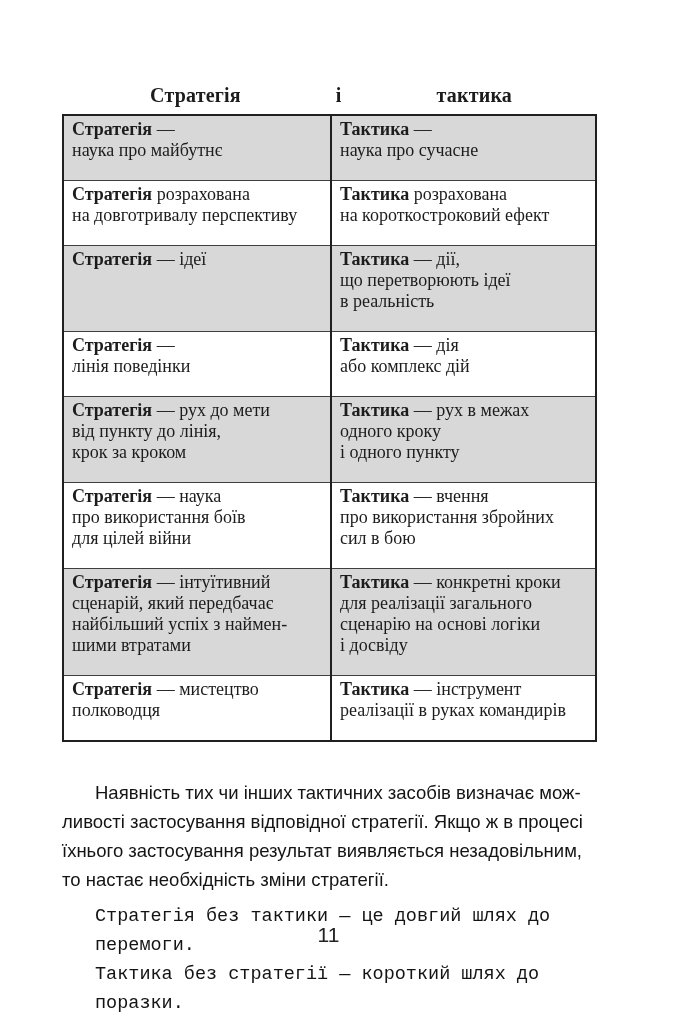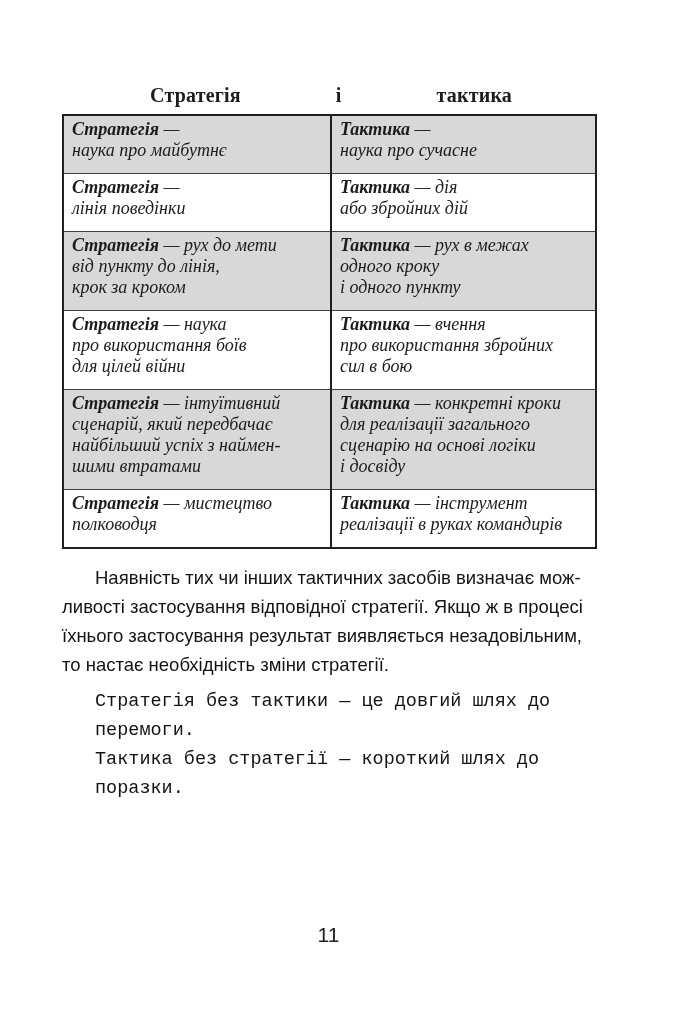--- a/index.html
+++ b/index.html
@@ -30,31 +30,30 @@
     width:533px;
     table-layout:fixed;
     border-collapse:collapse;
     border:2px solid var(--border,#1f1f1f);
     font-family:"Liberation Serif","DejaVu Serif",serif;
     font-size:18px;
     line-height:21px;
   }
   .compare td {
     vertical-align:top;
-    padding:3px 8px 12px 8px;
+    padding:3px 8px 19px 8px;
     white-space:pre-line;
     border-top:1px solid #3f3f3f;
-    font-style:italic;
   }
   .compare td.cell-right { border-left:2px solid var(--border,#1f1f1f); }
   .compare tr:first-child td { border-top:none; }
   .compare tr:nth-child(odd) td { background:var(--shaded,#d8d8d8); }
   .compare b { font-weight:bold; }
   .para-1 {
-    margin-top:14px;
+    margin-top:36px;
     font-family:"Liberation Sans","DejaVu Sans",sans-serif;
     font-size:18.5px;
     line-height:29px;
     white-space:pre-line;
     text-indent:33px;
     color:#141414;
   }
   .para-2 {
     margin-top:8px;
     margin-left:33px;
@@ -92,24 +91,36 @@
           <col style="width:265px">
         </colgroup>
       <tbody>
         <tr>
           <td class="cell-left"><b>Стратегія</b><span> —
 наука про майбутнє</span></td>
           <td class="cell-right"><b>Тактика</b><span> —
 наука про сучасне</span></td>
         </tr>
         <tr>
+          <td class="cell-left"><b>Стратегія</b><span> розрахована
+на довготривалу перспективу</span></td>
+          <td class="cell-right"><b>Тактика</b><span> розрахована
+на короткостроковий ефект</span></td>
+        </tr>
+        <tr>
+          <td class="cell-left"><b>Стратегія</b><span> — ідеї</span></td>
+          <td class="cell-right"><b>Тактика</b><span> — дії,
+що перетворюють ідеї
+в реальність</span></td>
+        </tr>
+        <tr>
           <td class="cell-left"><b>Стратегія</b><span> —
 лінія поведінки</span></td>
           <td class="cell-right"><b>Тактика</b><span> — дія
-або збройних дій</span></td>
+або комплекс дій</span></td>
         </tr>
         <tr>
           <td class="cell-left"><b>Стратегія</b><span> — рух до мети
 від пункту до лінія,
 крок за кроком</span></td>
           <td class="cell-right"><b>Тактика</b><span> — рух в межах
 одного кроку
 і одного пункту</span></td>
         </tr>
         <tr>

